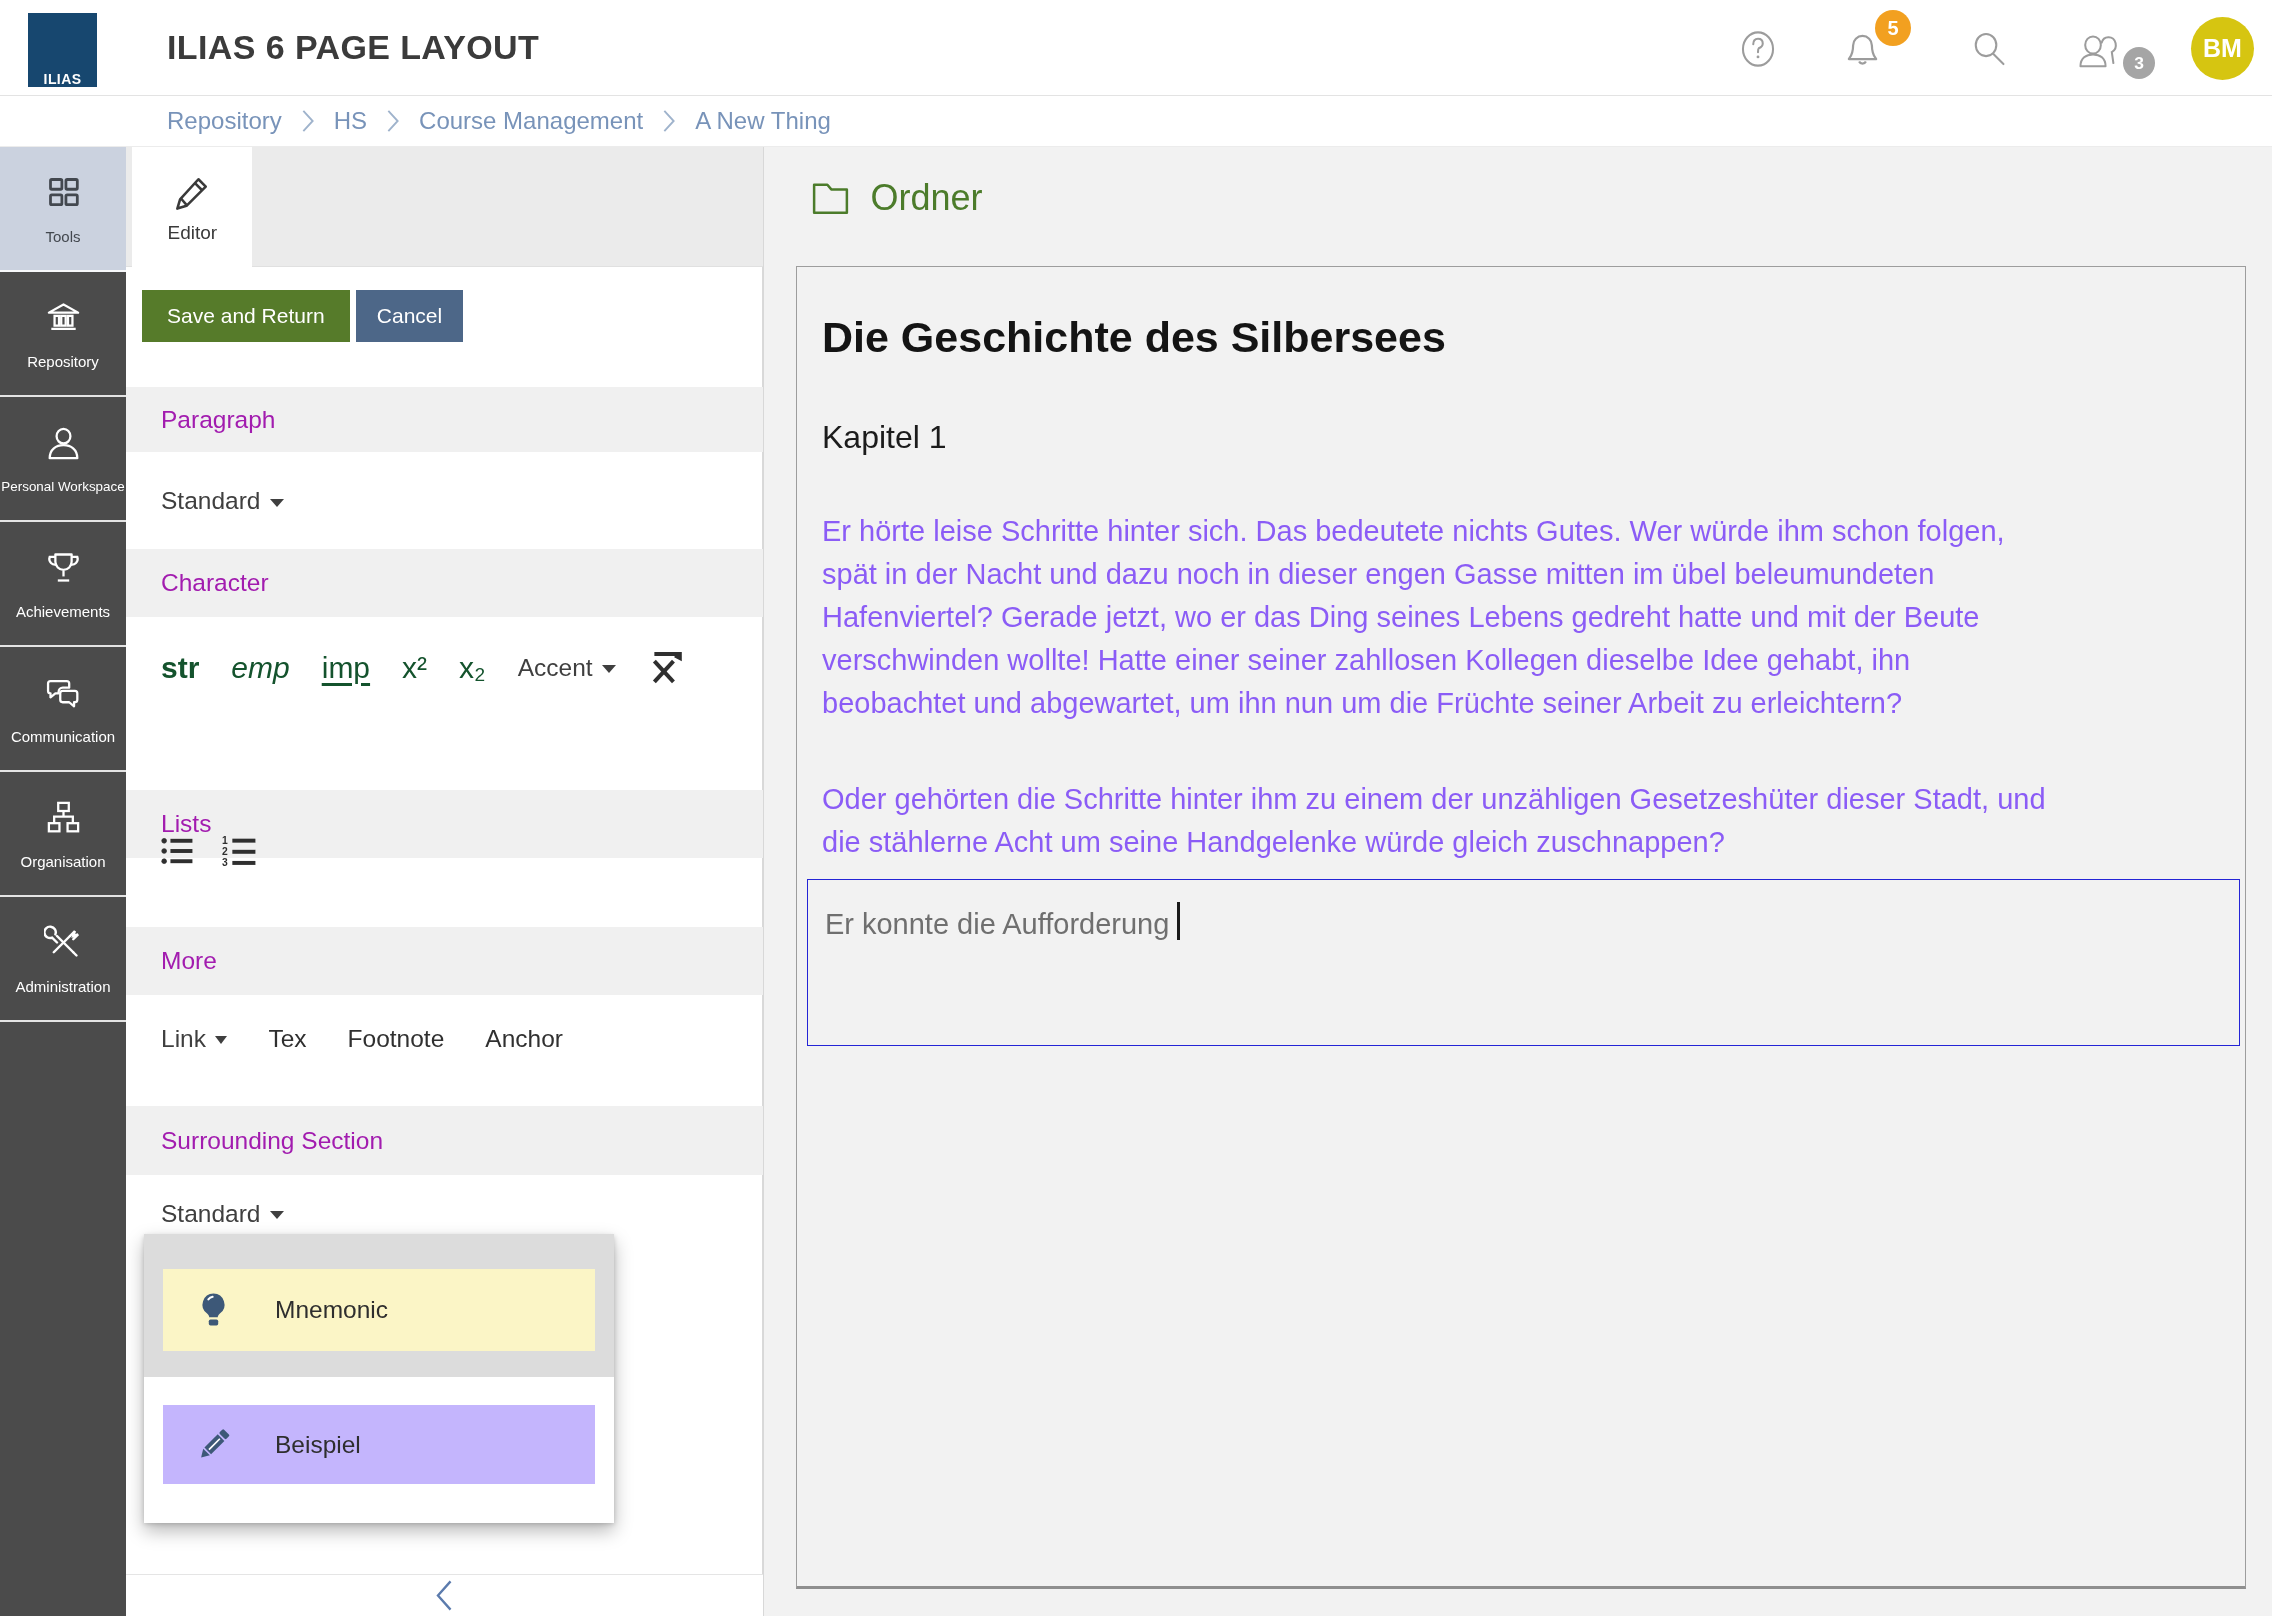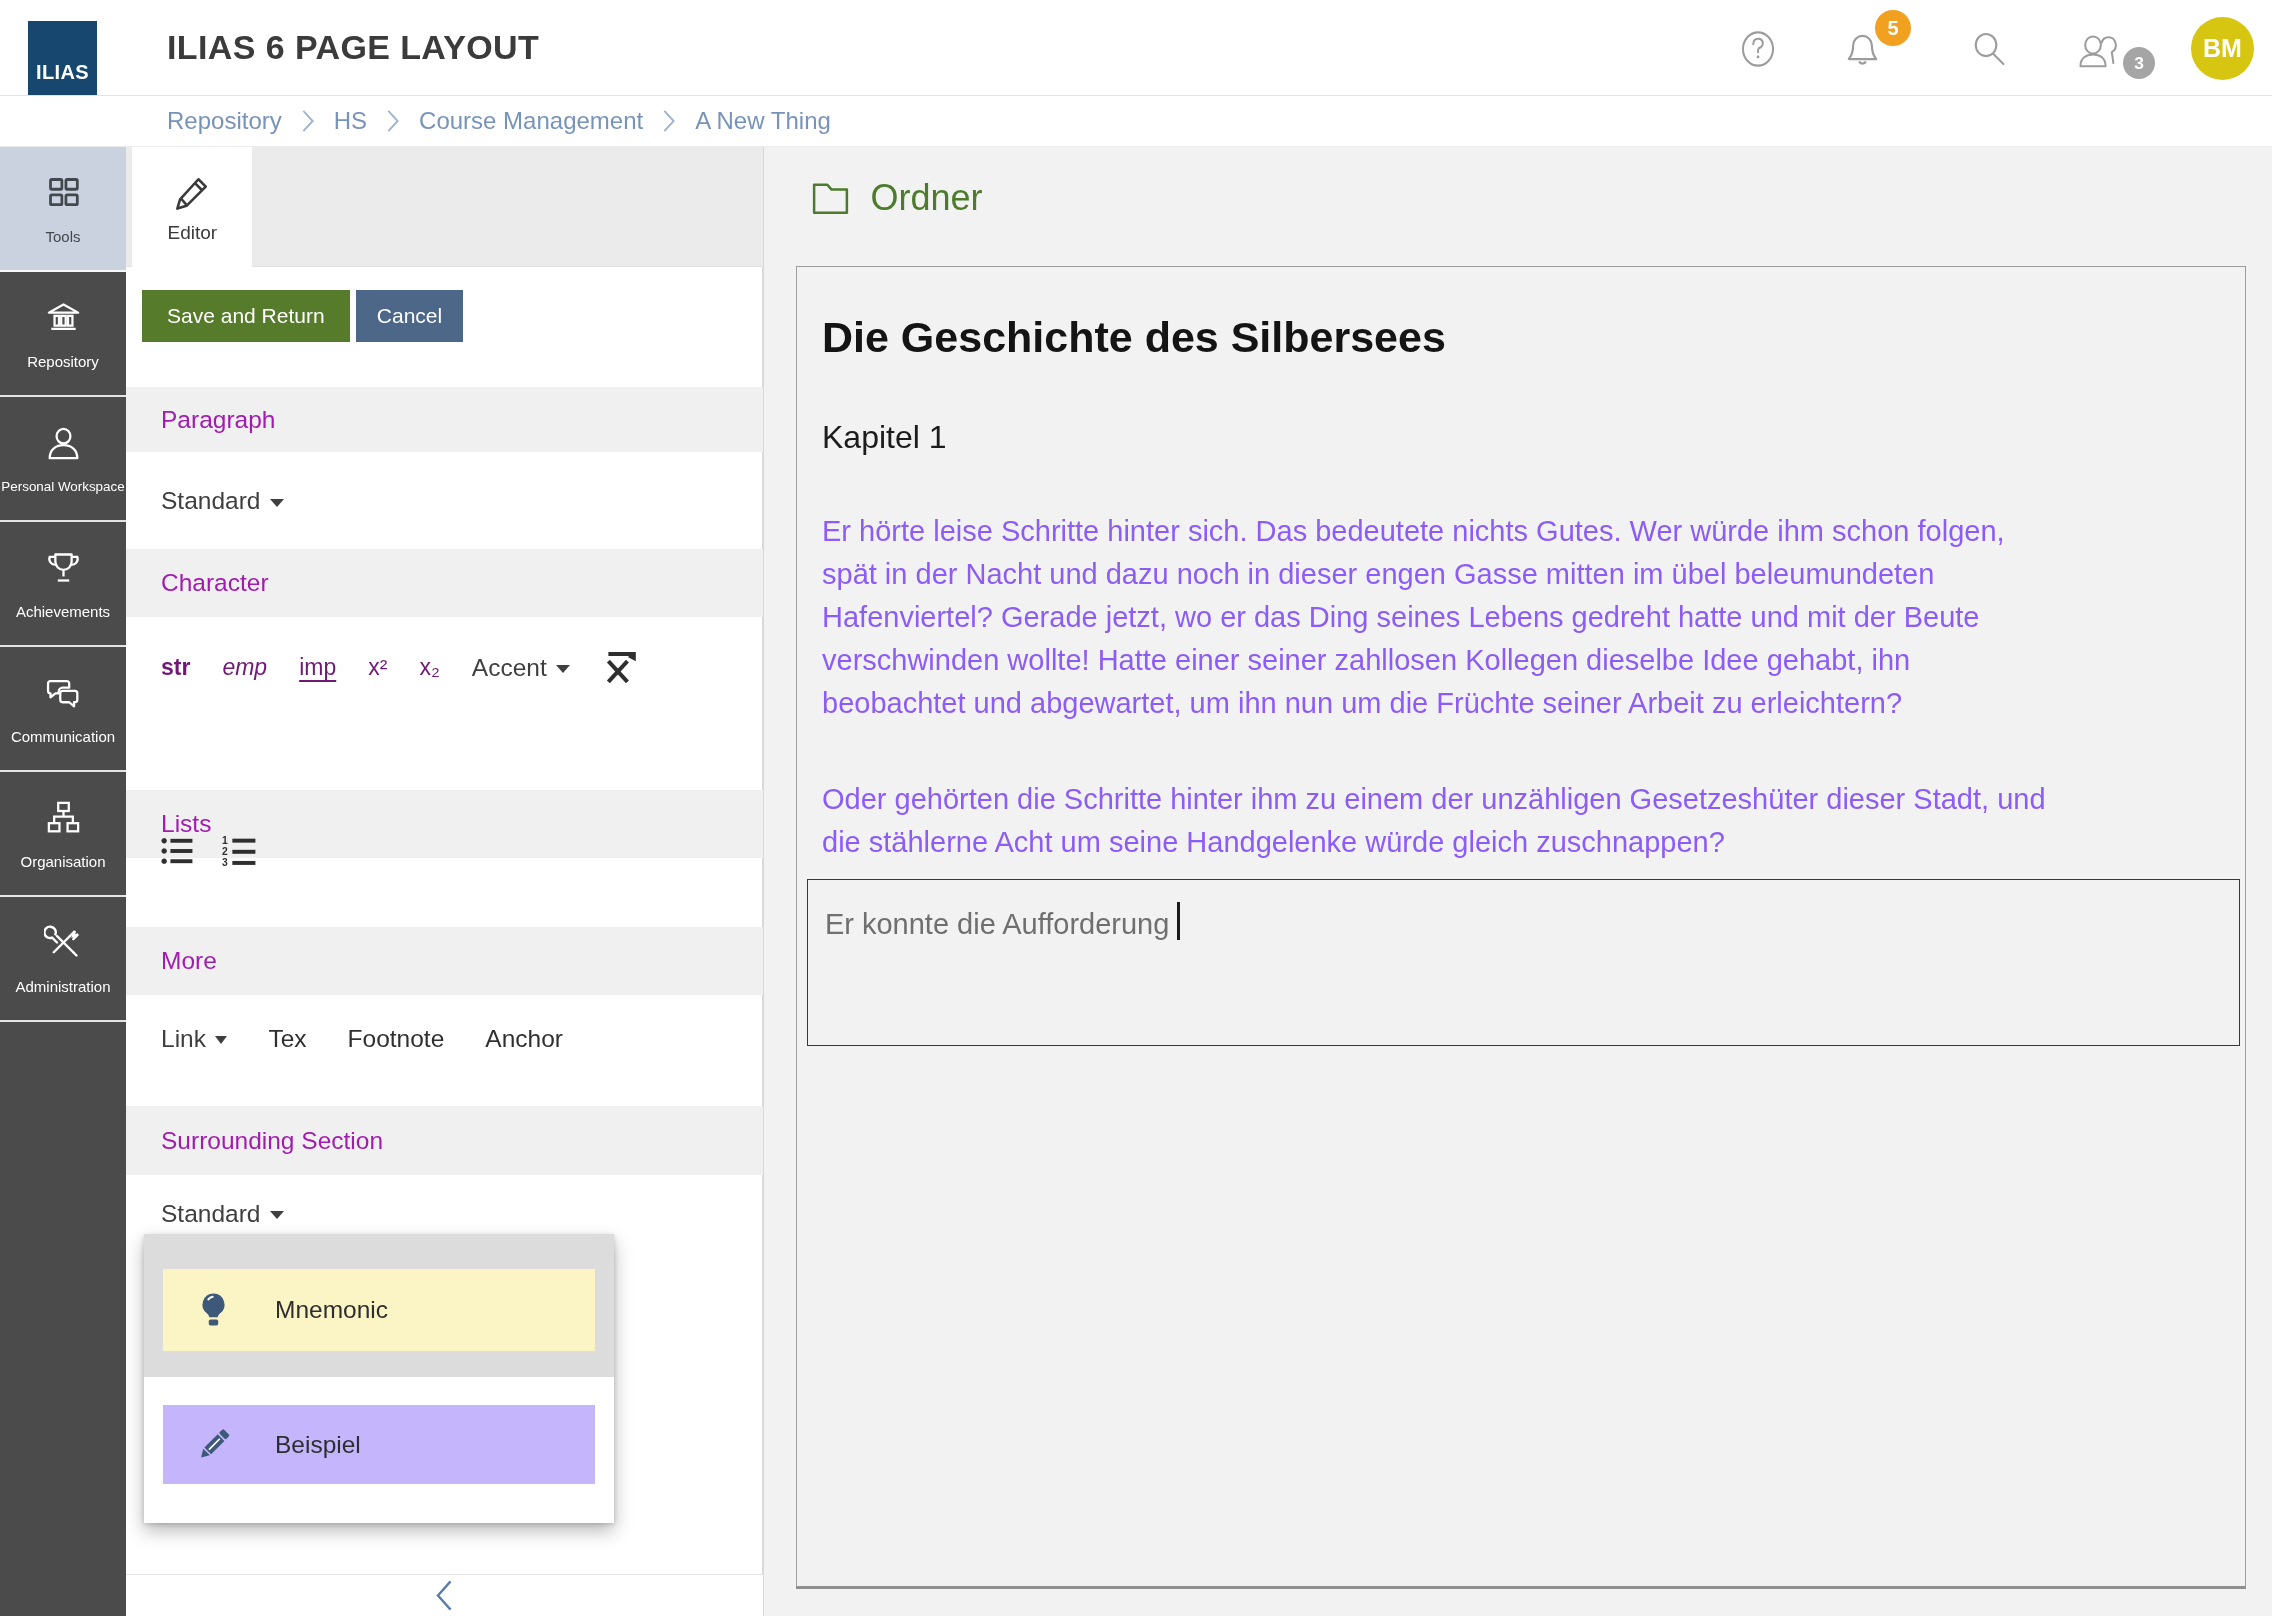--- a/index.html
+++ b/index.html
@@ -3,22 +3,22 @@
 <meta charset="utf-8">
 <style>
   * { margin:0; padding:0; box-sizing:border-box; }
   html,body { width:2273px; height:1616px; }
   body { font-family:"Liberation Sans","DejaVu Sans",sans-serif; background:#fff; overflow:hidden; }
   .stage { position:relative; width:2273px; height:1616px; background:#fff; }
 
   
   .header { position:absolute; left:0; top:0; width:2273px; height:95px; background:#fff; }
   .logo { position:absolute; left:28px; top:12.6px; width:69px; height:74px; background:#17476F;
-          color:#fff; display:flex; align-items:flex-end; justify-content:center; padding-bottom:11px;
-          font-size:20px; font-weight:bold; letter-spacing:0.4px; cursor:pointer;margin-top:8px; }
+          color:#fff; display:flex; align-items:flex-end; justify-content:center; 
+          font-size:14px; font-weight:bold; letter-spacing:0.4px; cursor:pointer; }
   .app-title { position:absolute; left:167px; top:0; height:95px; line-height:95px;
                font-size:34px; font-weight:bold; color:#3B3B3B; letter-spacing:0.4px; }
   .hicon { position:absolute; top:30px; width:38px; height:38px; color:#9C9C9C; cursor:pointer; }
   .hicon svg { width:100%; height:100%; }
   .badge { position:absolute; border-radius:50%; color:#fff; font-weight:bold;
            display:flex; align-items:center; justify-content:center; }
   .badge.orange { left:1875px; top:10.3px; width:36px; height:36px; font-size:20px; }
   .badge.gray { left:2123px; top:47px; width:32px; height:32px; font-size:17.4px; }
   .avatar { position:absolute; left:2191px; top:16.6px; width:63px; height:63px; border-radius:50%;
             color:#fff; font-size:25px; font-weight:bold; display:flex; align-items:center; justify-content:center; cursor:pointer; }
@@ -66,21 +66,21 @@
   .prow { position:absolute; left:0; width:637px; display:flex; align-items:center; padding-left:35px; }
   .row-std1 { top:305px; height:98px; }
   .row-char { top:470px; height:101px; gap:32px; }
   .row-lists { top:668px; height:71px; gap:28px; }
   .row-more { top:848px; height:87px; gap:41px; }
   .row-std2 { top:1039px; height:55px; }
 
   .dd-trigger { display:flex; align-items:center; gap:9.5px; font-size:24.5px; color:#3F3F3F; cursor:pointer; }
   .caret { width:0; height:0; border-left:7px solid transparent; border-right:7px solid transparent;
            border-top:8.7px solid #3F3F3F; display:inline-block; margin-top:3.2px; }
-  .char-btn { font-size:23px; color:#701a75; cursor:pointer; white-space:nowrap; }
+  .char-btn { font-size:30px; color:#14532d; cursor:pointer; white-space:nowrap; }
   .char-strong { font-weight:bold; }
   .char-emp { font-style:italic; }
   .char-imp { text-decoration:underline; text-underline-offset:4.7px; }
   .tool-icon { cursor:pointer; display:flex; align-items:center; }
   .more-btn { font-size:24.5px; color:#303030; cursor:pointer; }
 
   
   .style-menu { position:absolute; left:18px; top:1087px; width:470px;
                 box-shadow:0 8px 17.4px rgba(0,0,0,.28), 0 1.6px 4.7px rgba(0,0,0,.18); }
   .menu-top { background:#DCDCDC; height:143px; padding:35px 19px 0 19px; }

